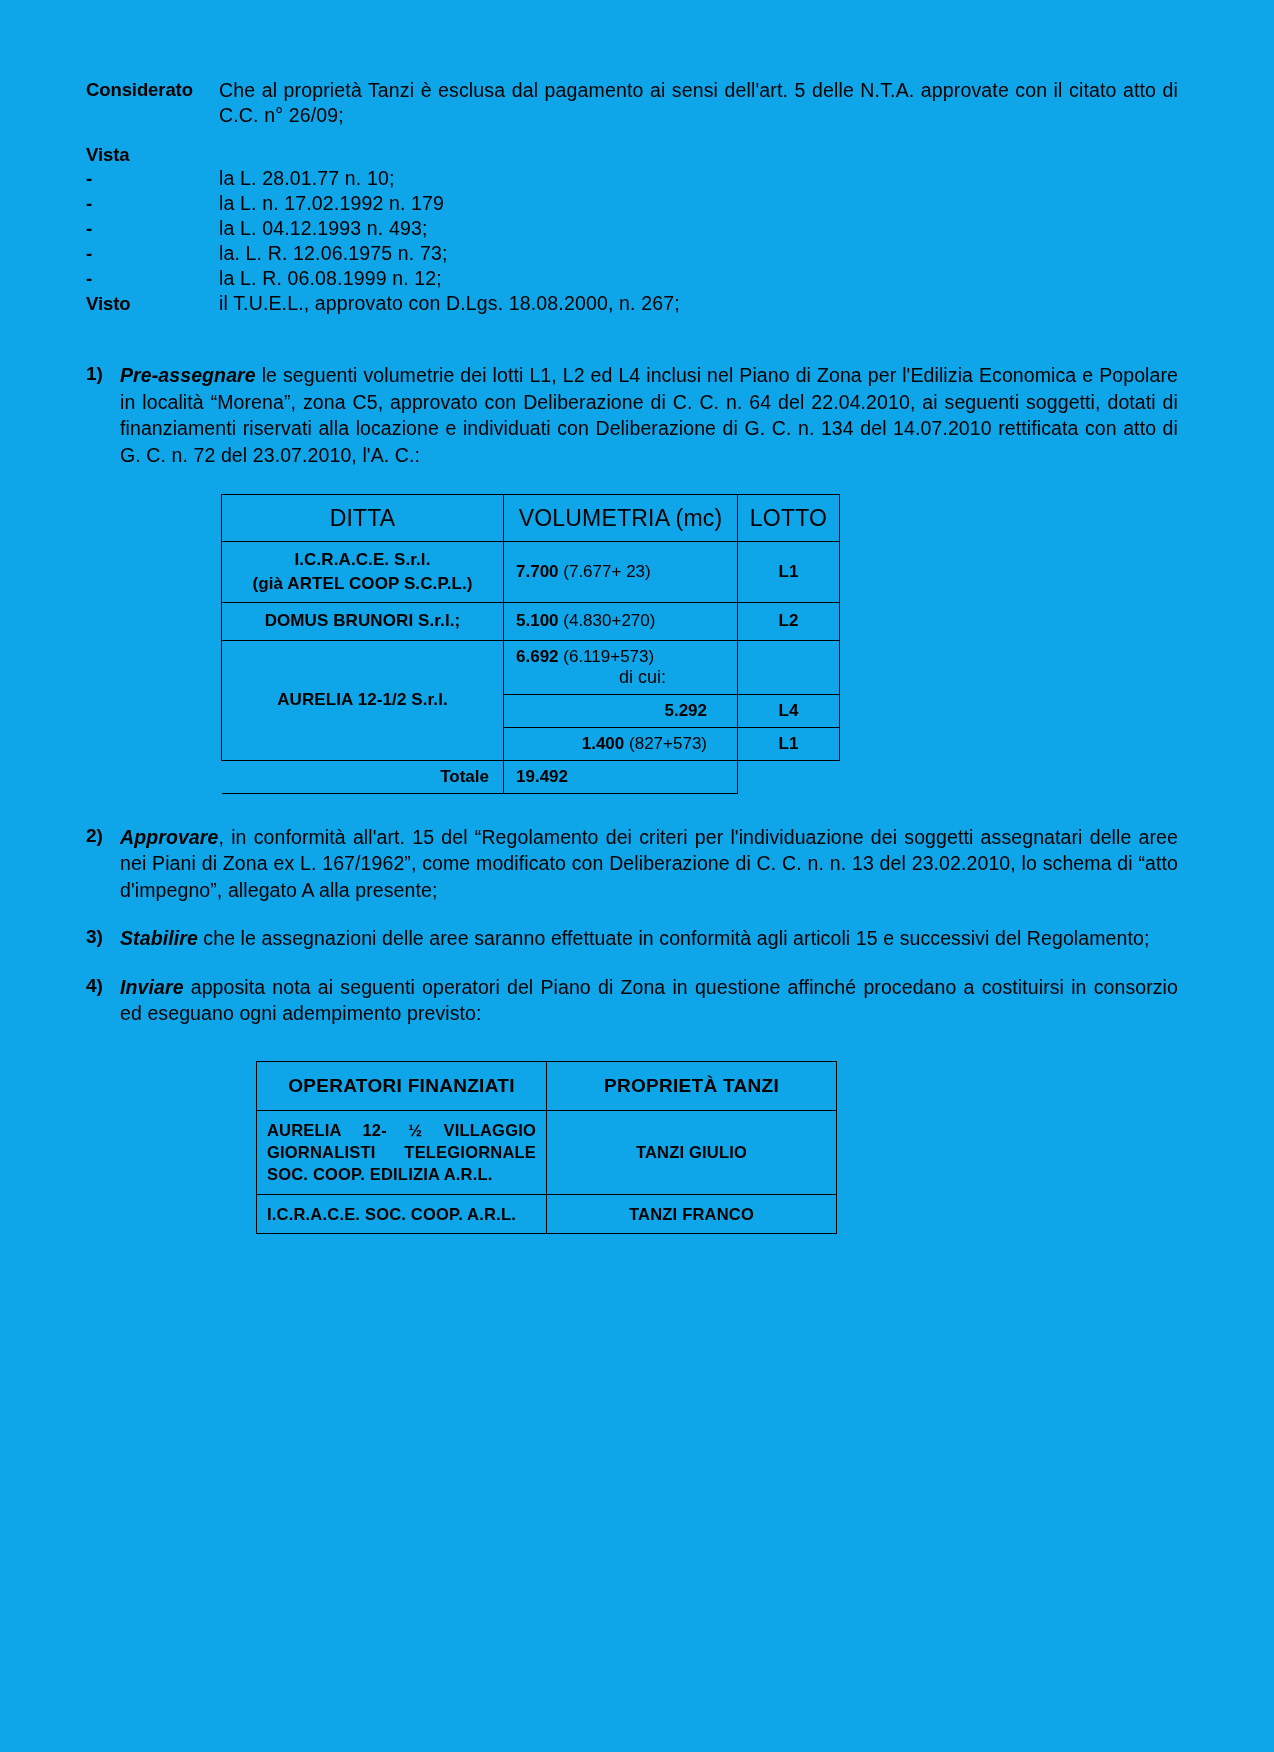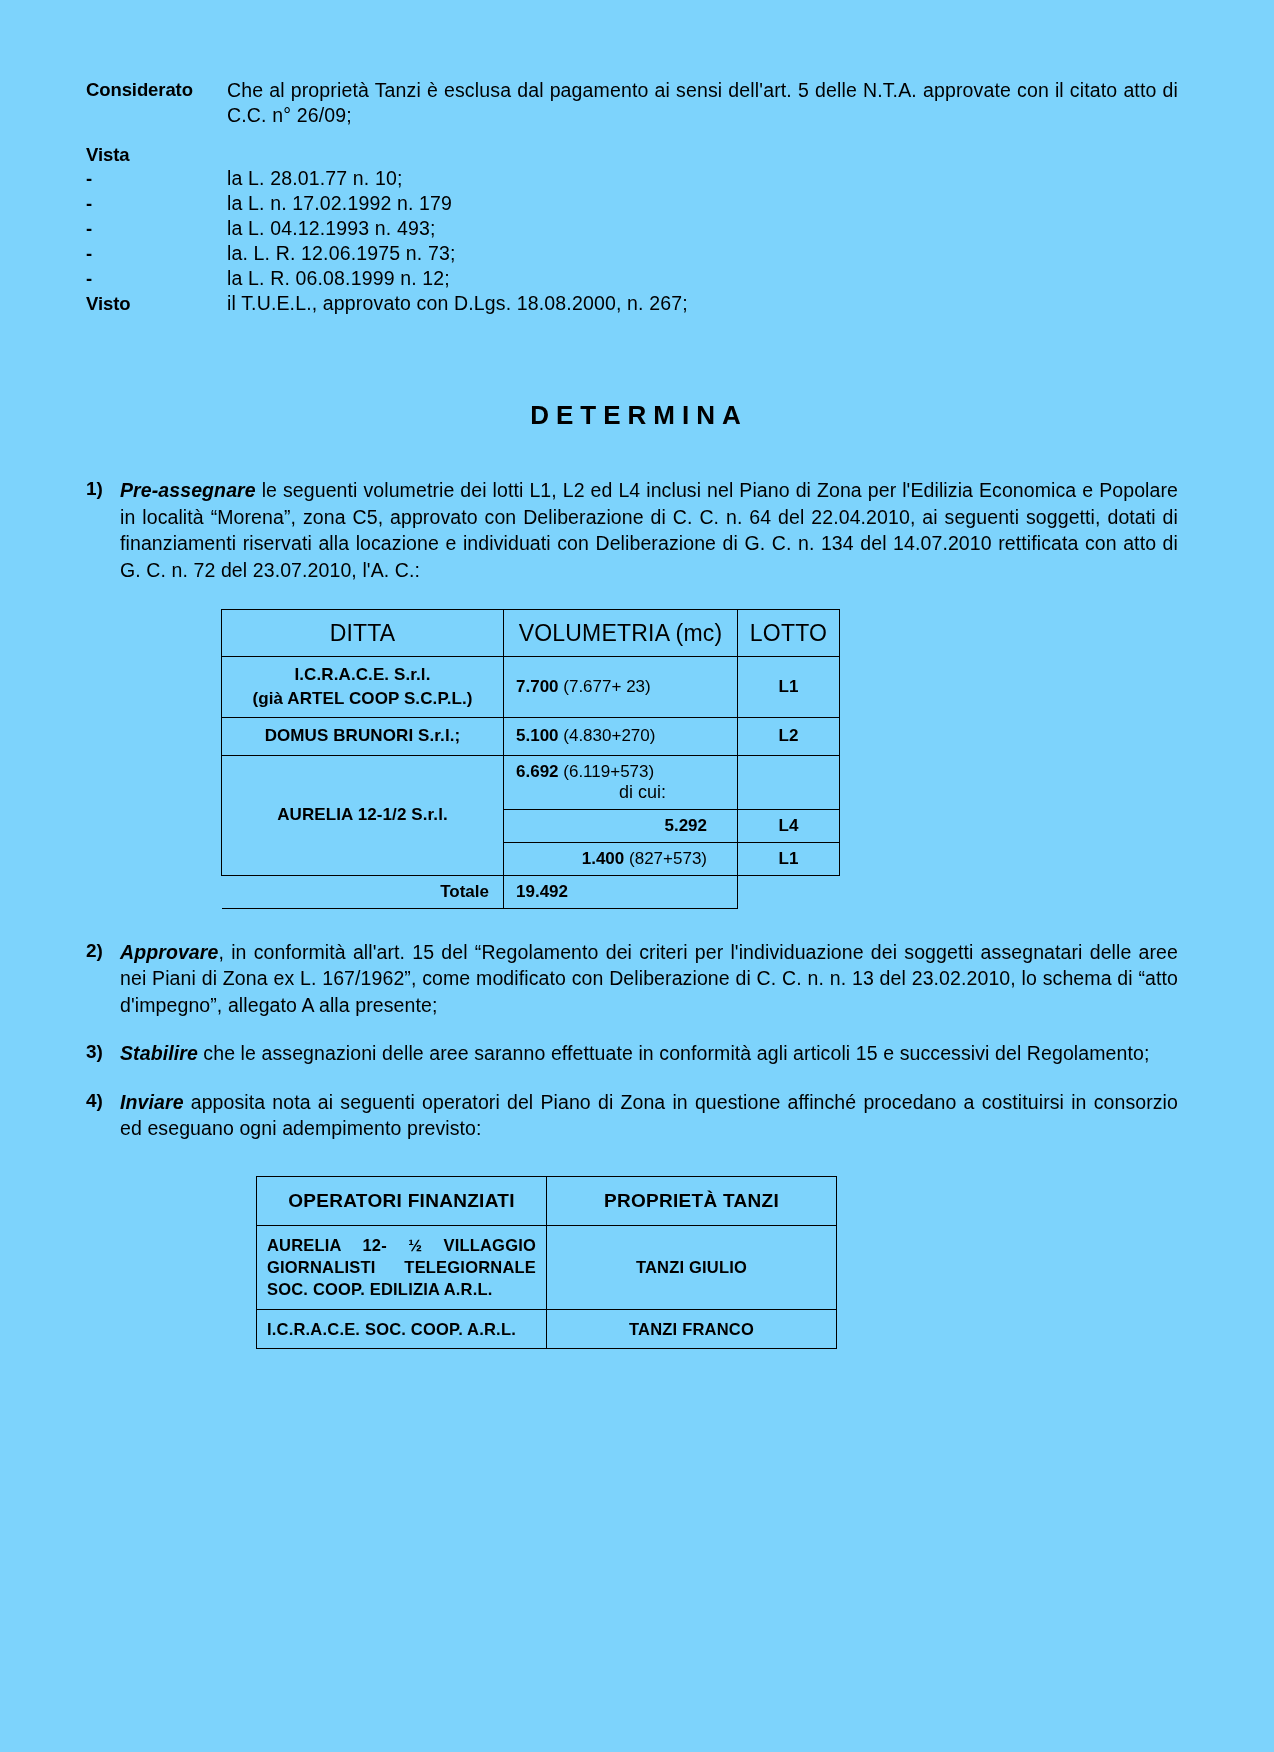--- a/index.html
+++ b/index.html
@@ -9,21 +9,21 @@
     background: #ffffff;
   }
   body {
     font-family: "Liberation Sans", sans-serif;
     color: #000000;
   }
   .page {
     position: relative;
     width: 1274px;
     height: 1752px;
-    background: #7dd3fc;
+    background: #0ea5e9;
     box-sizing: border-box;
     padding: 78px 96px 12px 86px;
     overflow: hidden;
   }
 
   
   .premise {
     margin: 0 0 0 0;
   }
   .prow {
@@ -38,21 +38,20 @@
     letter-spacing: -0.1px;
   }
   .plabel.dash {
     font-weight: bold;
     font-size: 18.5px;
   }
   .ptext {
     flex: 1 1 auto;
     font-size: 19.5px;
     letter-spacing: 0.15px;
-    margin-left: 8px;
   }
   .ptext.just {
     text-align: justify;
   }
   .prow.tight { line-height: 1.28; align-items: center; }
   .gap-sm { height: 14px; }
 
   
   .determina-title {
     text-align: center;
@@ -242,21 +241,20 @@
       <div class="ptext">la L. R. 06.08.1999 n. 12;</div>
     </div>
 
     <div class="prow tight">
       <div class="plabel">Visto</div>
       <div class="ptext">il T.U.E.L., approvato con D.Lgs. 18.08.2000, n. 267;</div>
     </div>
 
   </div>
 
-  <div class="determina-title">DETERMINA</div>
 
   <div class="items">
 
     <div class="item">
       <div class="item-num">1)</div>
       <div class="item-body">
         <span class="kw">Pre-assegnare</span><span> le seguenti volumetrie dei lotti L1, L2 ed L4 inclusi nel Piano di Zona per l'Edilizia Economica e Popolare in località “Morena”, zona C5, approvato con Deliberazione di C. C. n. 64 del 22.04.2010, ai seguenti soggetti, dotati di finanziamenti riservati alla locazione e individuati con Deliberazione di G. C. n. 134 del 14.07.2010 rettificata con atto di G. C. n. 72 del 23.07.2010, l'A. C.:</span>
       </div>
     </div>
 

